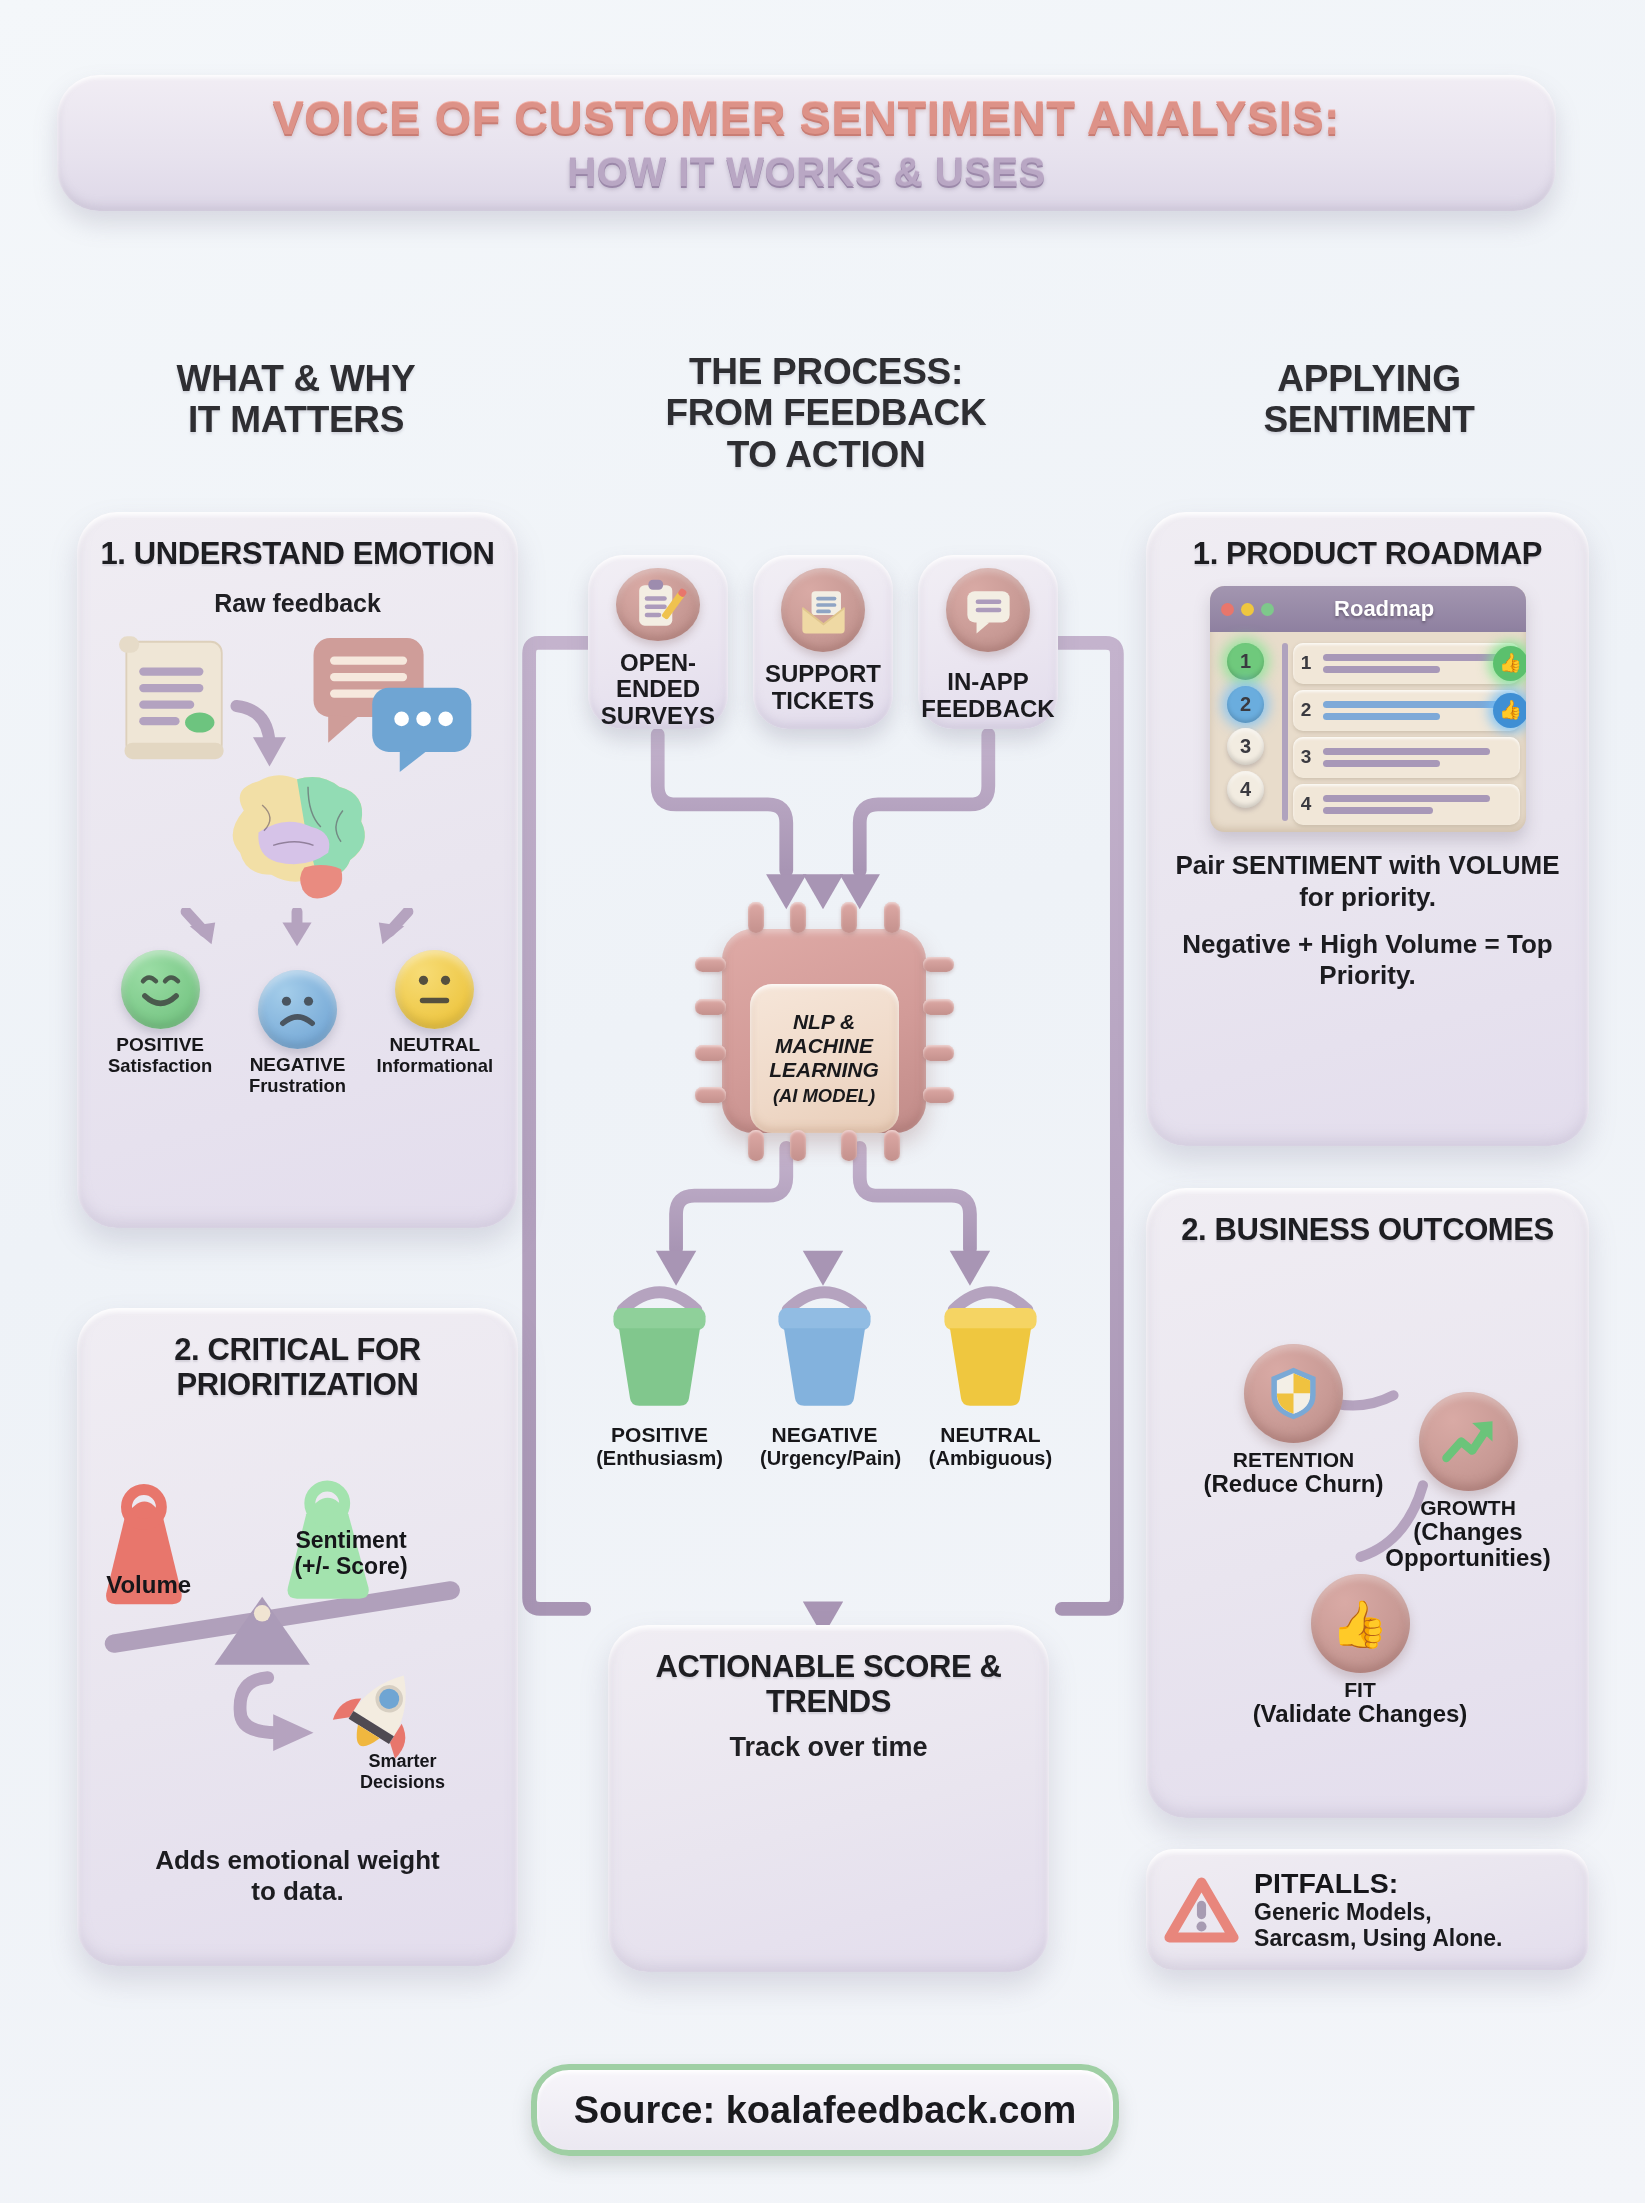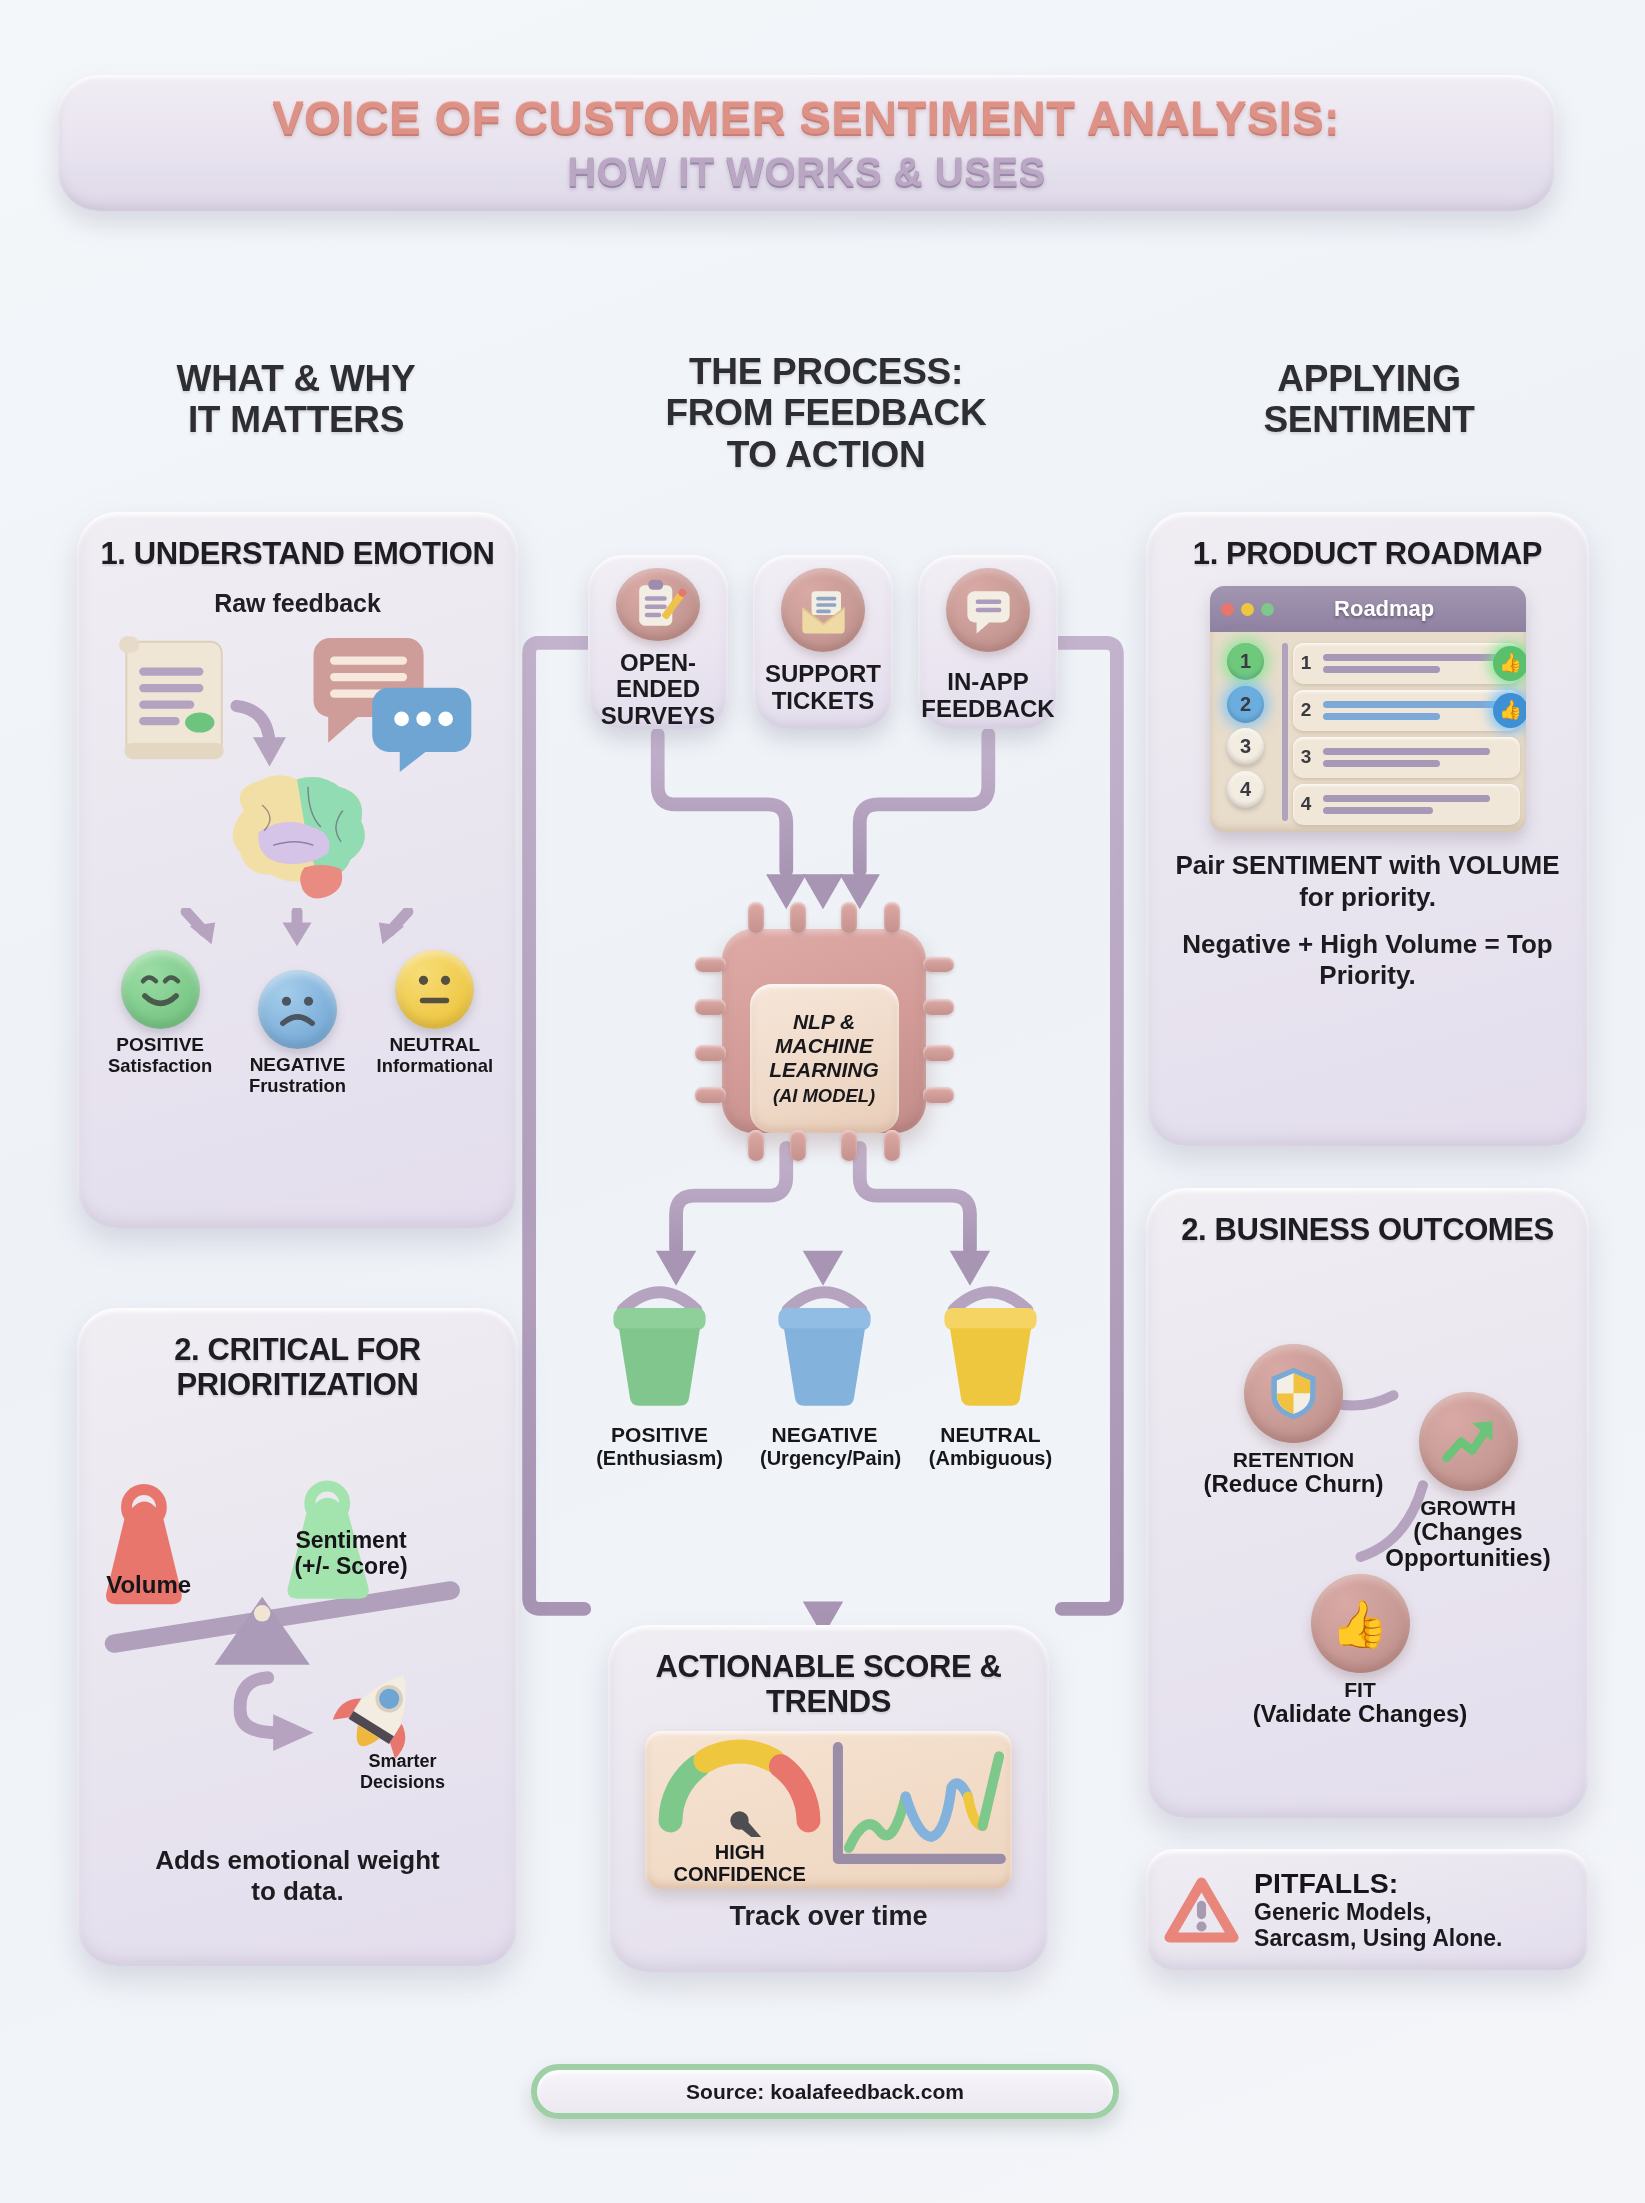--- a/index.html
+++ b/index.html
@@ -148,27 +148,27 @@
   .f-sub   { font-weight: bold; font-size: 18.4px; color: #17171a; line-height: 1.1; }
 
   
   #card-pitfalls { display: flex; align-items: center; gap: 14.7px; }
   .pf-text { flex: 1; }
   .pf-title { font-weight: bold; font-size: 28.5px; color: #16161a; line-height: 1.08; }
   .pf-body  { font-weight: bold; font-size: 23px; color: #1a1a1e; line-height: 1.14; }
 
   
   #source-pill {
-    position: absolute; left: 531px; top: 2064px; width: 588px; height: 55px;
+    position: absolute; left: 531px; top: 2064px; width: 588px; height: 92px;
     border-radius: 38px;
     background: linear-gradient(180deg,#f7f5fa 0%, #ebe8f1 100%);
     border: 6.4px solid #9fcfa4;
     box-shadow: 0 9.2px 18.4px rgba(120,130,125,.28), inset 0 2.8px 4.6px rgba(255,255,255,.95);
     display: flex; align-items: center; justify-content: center;
-    font-size: 21px; font-weight: bold; color: #1a1a1e;
+    font-size: 38px; font-weight: bold; color: #1a1a1e;
   }
 
   
   #connectors { position: absolute; left: 0; top: 0; width: 1646px; height: 2204px; pointer-events: none; }
 
   
   #rm-window {
     margin: 14.7px auto 0; width: 316px; height: 246px; border-radius: 14.7px;
     background: #e8dccb; overflow: hidden;
     box-shadow: 0 8.3px 15.6px rgba(130,120,135,.3), inset 0 -3.7px 7.3px rgba(170,145,120,.35);
@@ -528,44 +528,20 @@
       <path d="M30,28 Q70,-10 110,28" stroke="#b5a3bf" stroke-width="13" fill="none" stroke-linecap="round"></path>
       <rect x="20" y="26" width="100" height="24" rx="9" fill="#f5d463"></rect>
       <path d="M26,48 L114,48 L102,124 Q101,132 92,132 L48,132 Q39,132 38,124 Z" fill="#efc73f"></path>
     </svg>
     <div class="bk-label">NEUTRAL</div>
     <div class="bk-sub">(Ambiguous)</div>
   </div>
 
   <div class="card" id="card-actionable">
     <div class="card-title">ACTIONABLE SCORE &amp; TRENDS</div>
-    <div id="gauge-panel">
-      <div id="gauge-half">
-        <svg width="171" height="103" viewBox="0 0 186 112">
-          <path d="M18,94 A74,74 0 0 1 48,35" stroke="#7ec88b" stroke-width="26" fill="none" stroke-linecap="round"></path>
-          <path d="M56,29 A74,74 0 0 1 130,29" stroke="#efc73f" stroke-width="26" fill="none" stroke-linecap="round"></path>
-          <path d="M138,35 A74,74 0 0 1 168,94" stroke="#e8766c" stroke-width="26" fill="none" stroke-linecap="round"></path>
-          <g transform="rotate(44 93 94)">
-            <polygon points="93,100 93,88 160,94" fill="#4d4d52"></polygon>
-          </g>
-          <circle cx="93" cy="94" r="10" fill="#4d4d52"></circle>
-        </svg>
-        <div id="gauge-text" style="white-space:pre-line">HIGH
-CONFIDENCE</div>
-      </div>
-      <div style="flex:1">
-        <svg width="187" height="141" viewBox="0 0 204 154">
-          <path d="M14,10 L14,132 L192,132" stroke="#9a8da8" stroke-width="11" fill="none" stroke-linecap="round" stroke-linejoin="round"></path>
-          <path d="M26,120 Q44,80 60,102 Q74,120 88,64" stroke="#7ec88b" stroke-width="11" fill="none" stroke-linecap="round"></path>
-          <path d="M88,64 Q102,108 116,108 Q132,104 138,54 Q146,42 156,64" stroke="#83b2dd" stroke-width="11" fill="none" stroke-linecap="round"></path>
-          <path d="M156,64 Q162,96 172,96" stroke="#efc73f" stroke-width="11" fill="none" stroke-linecap="round"></path>
-          <path d="M172,96 L190,20" stroke="#7ec88b" stroke-width="11" fill="none" stroke-linecap="round"></path>
-        </svg>
-      </div>
-    </div>
     <div class="card-sub" style="margin-top:11px;font-size:27px">Track over time</div>
   </div>
 
   <div class="card" id="card-roadmap">
     <div class="card-title">1. PRODUCT ROADMAP</div>
 
     <div id="rm-window">
       <div id="rm-bar">
         <span class="rm-dot" style="background:#e8766c"></span>
         <span class="rm-dot" style="background:#efc73f"></span>

